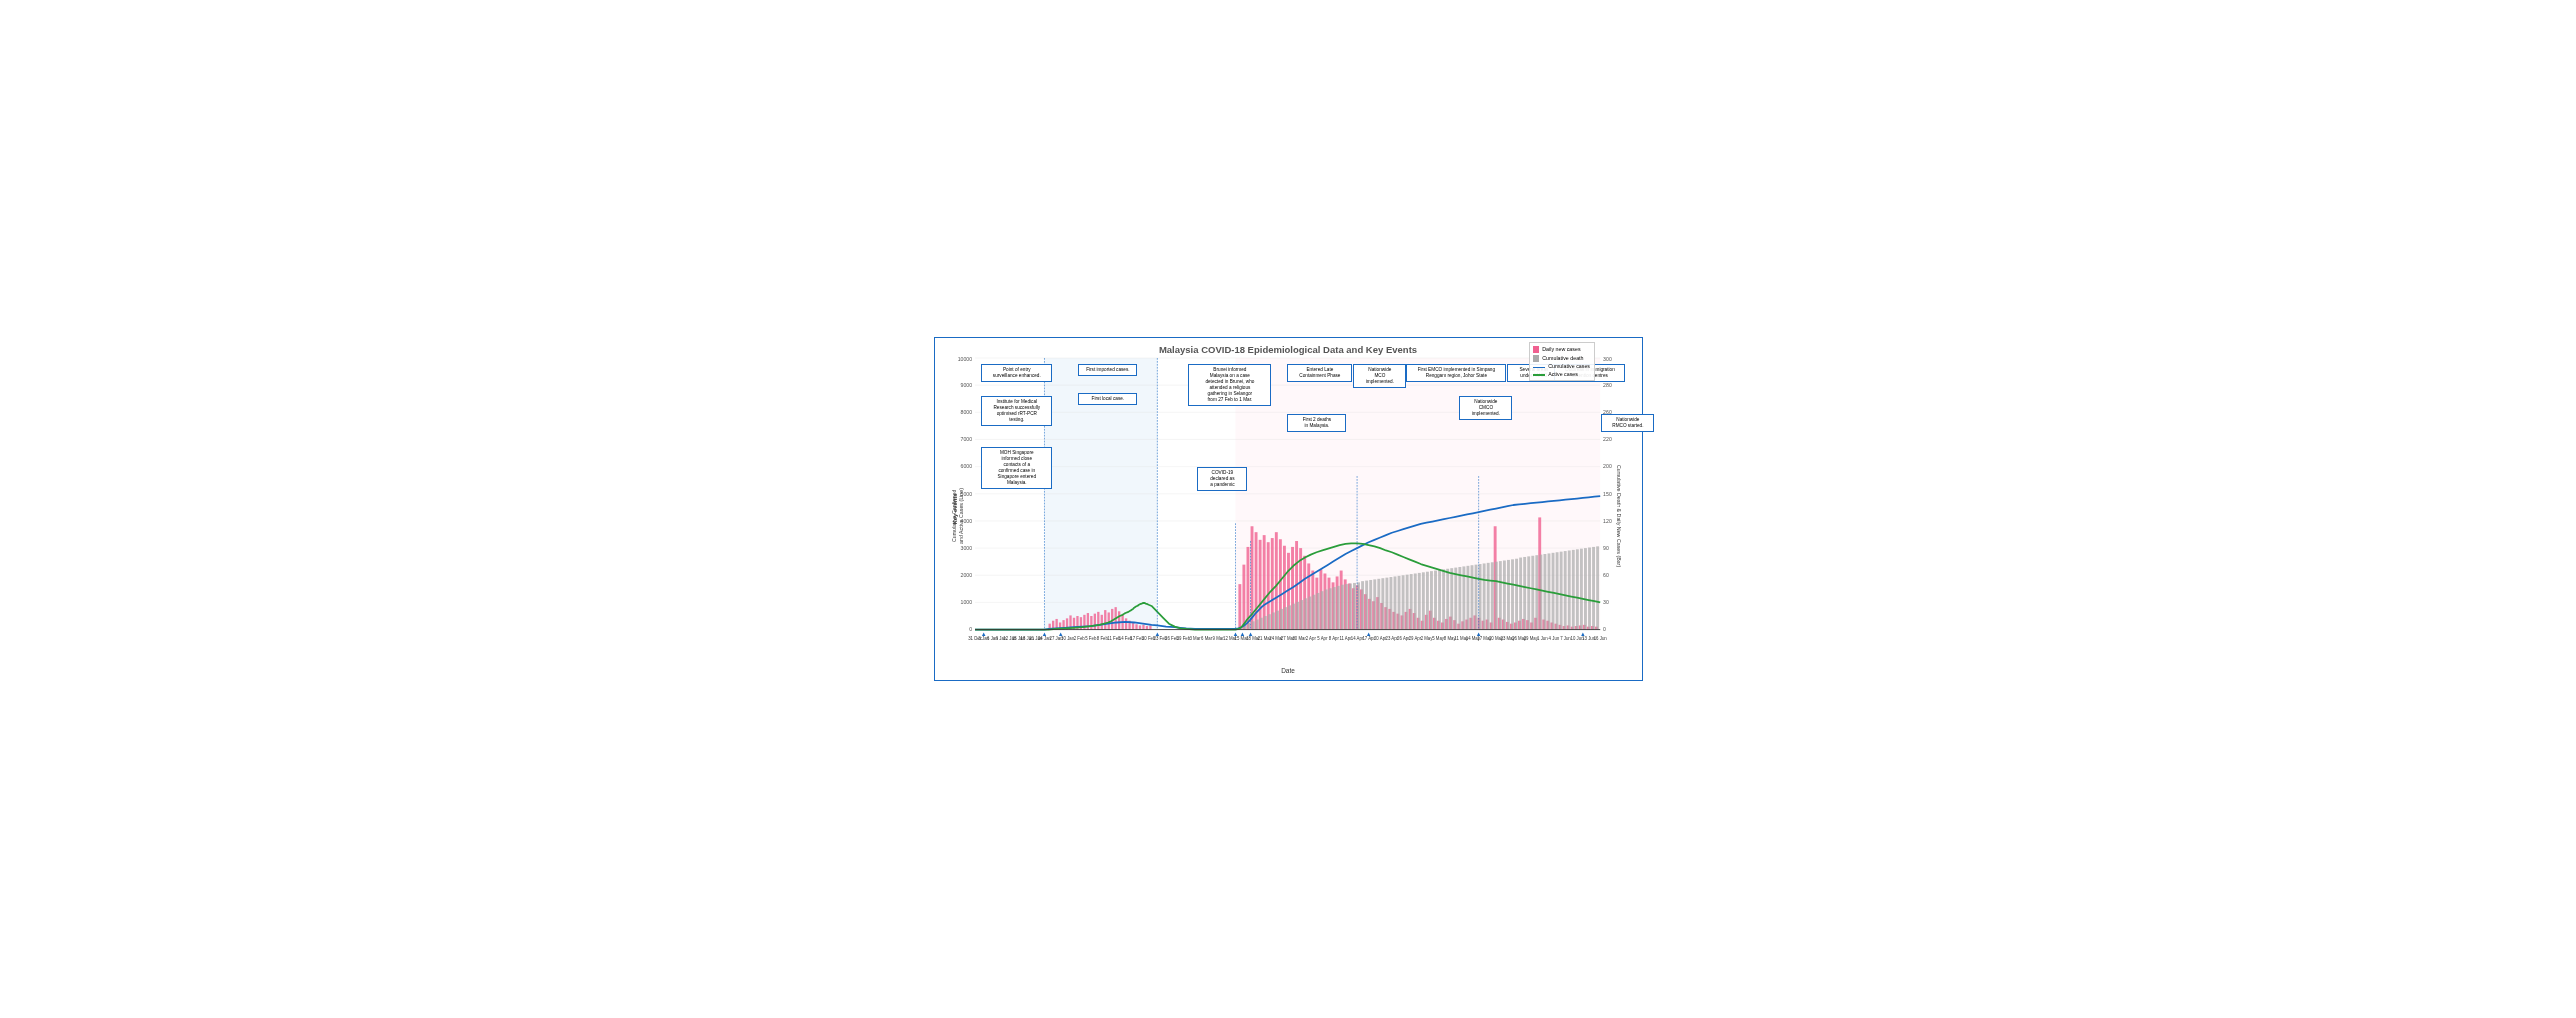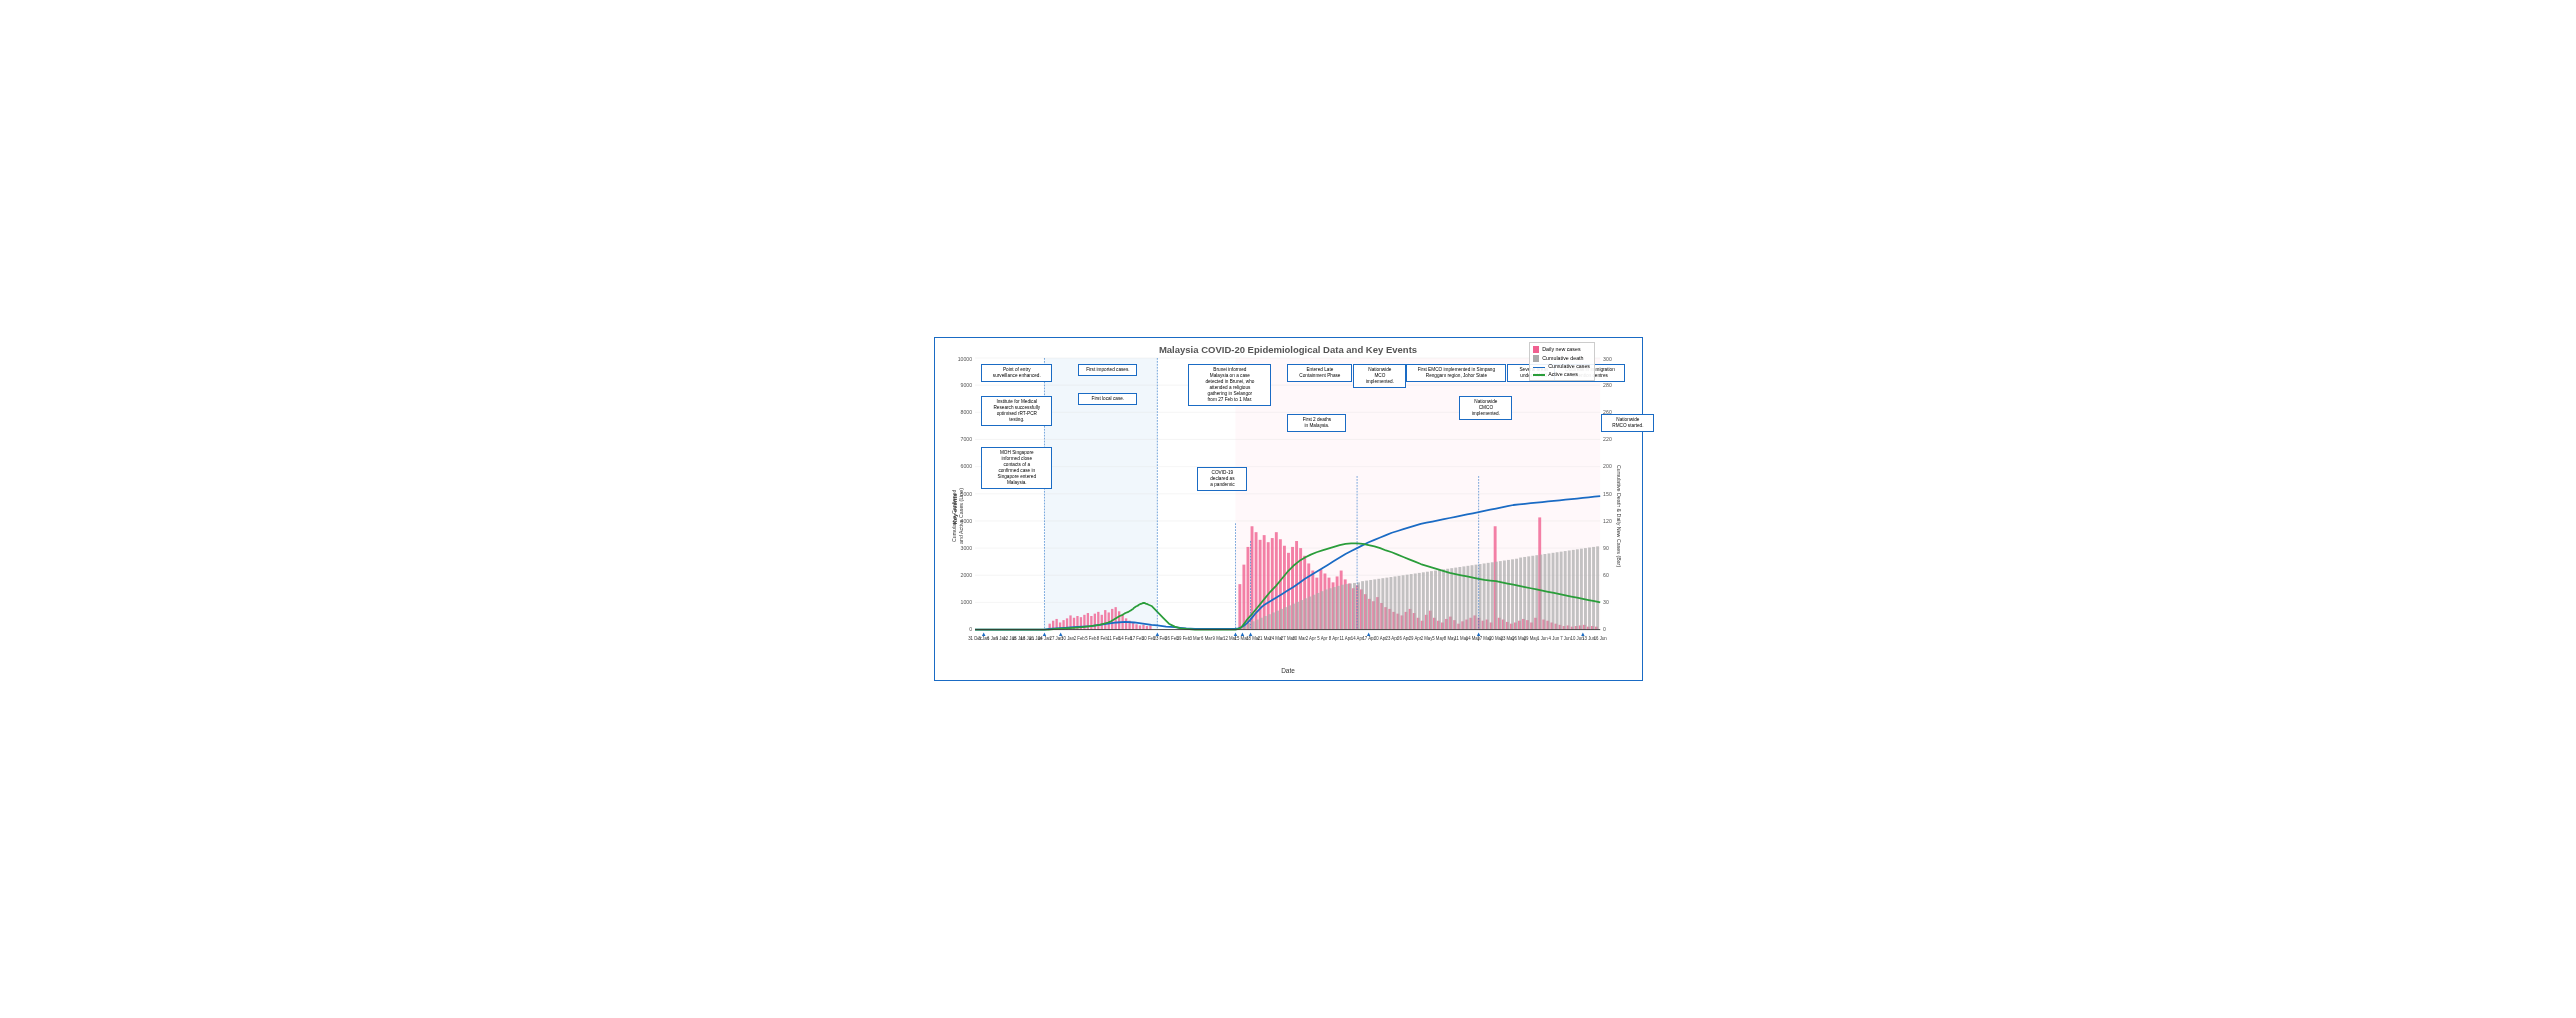--- a/index.html
+++ b/index.html
@@ -124,21 +124,21 @@
       font-weight: normal;
     }
     .wave-label.red {
       color: red;
     }
   </style>
 </head>
 <body>
 
 <div class="chart-container">
-  <div class="chart-title">Malaysia COVID-20 Epidemiological Data and Key Events</div>
+  <div class="chart-title">Malaysia COVID-18 Epidemiological Data and Key Events</div>
 
   <div class="legend">
     <div class="legend-item">
       <span style="display:inline-block;width:5.9px;height:7px;background:#f06090;"></span>
       <span>Daily new cases</span>
     </div>
     <div class="legend-item">
       <span style="display:inline-block;width:5.9px;height:7px;background:#aaa;"></span>
       <span>Cumulative death</span>
     </div>

